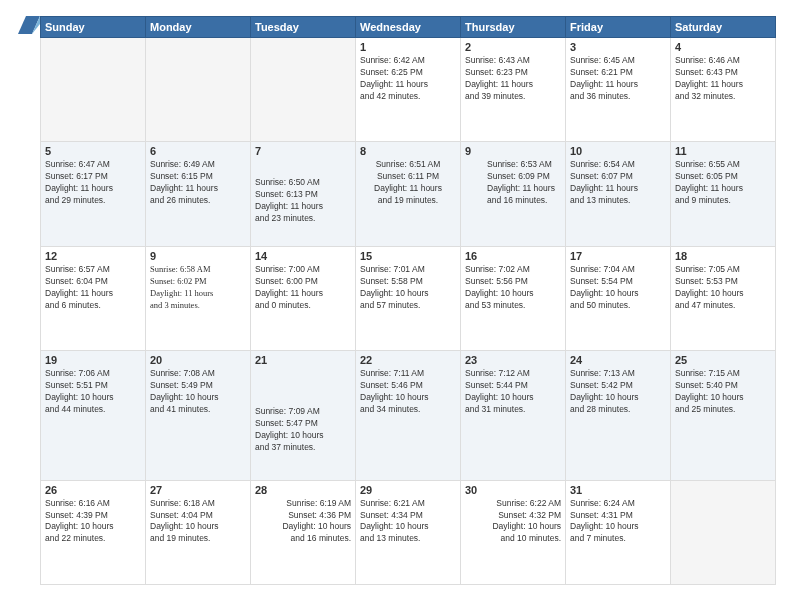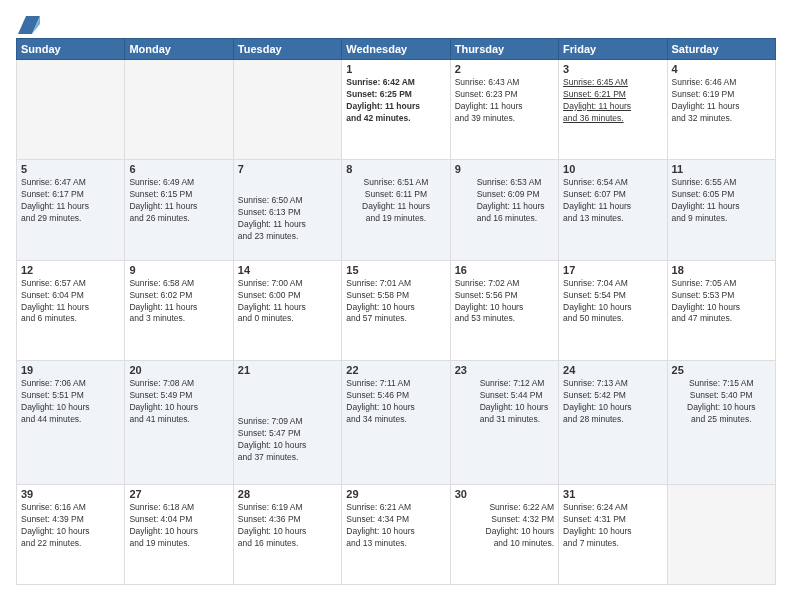--- a/index.html
+++ b/index.html
@@ -8,21 +8,21 @@
       background: #fff;
       width: 792px;
       height: 612px;
       overflow: hidden;
     }
     .page {
       width: 792px;
       height: 612px;
       padding: 16px 16px 27px 16px;
       display: flex;
-      flex-direction: column;
+      flex-direction: row;
     }
     .header {
       display: flex;
       justify-content: space-between;
       align-items: flex-start;
       margin-bottom: 8px;
     }
     .logo {
       display: flex;
       flex-direction: column;
@@ -133,43 +133,43 @@
           <th>Saturday</th>
         </tr>
     </thead>
     <tbody id="calendar-body">
     <tr class="week-row">
           <td class="empty"></td>
           <td class="empty"></td>
           <td class="empty"></td>
           <td>
             <span class="day-num">1</span>
-            <div class="day-info" style="white-space: pre-line; font-weight: bold;">Sunrise: 6:42 AM
+            <div class="day-info" style="white-space: pre-line;">Sunrise: 6:42 AM
 Sunset: 6:25 PM
 Daylight: 11 hours
 and 42 minutes.</div>
           </td>
           <td>
             <span class="day-num">2</span>
             <div class="day-info" style="white-space: pre-line;">Sunrise: 6:43 AM
 Sunset: 6:23 PM
 Daylight: 11 hours
 and 39 minutes.</div>
           </td>
           <td>
             <span class="day-num">3</span>
-            <div class="day-info" style="white-space: pre-line; text-decoration: underline;">Sunrise: 6:45 AM
+            <div class="day-info" style="white-space: pre-line;">Sunrise: 6:45 AM
 Sunset: 6:21 PM
 Daylight: 11 hours
 and 36 minutes.</div>
           </td>
           <td>
             <span class="day-num">4</span>
             <div class="day-info" style="white-space: pre-line;">Sunrise: 6:46 AM
-Sunset: 6:19 PM
+Sunset: 6:43 PM
 Daylight: 11 hours
 and 32 minutes.</div>
           </td>
         </tr>
         <tr class="week-row">
           <td>
             <span class="day-num">5</span>
             <div class="day-info" style="white-space: pre-line;">Sunrise: 6:47 AM
 Sunset: 6:17 PM
 Daylight: 11 hours
@@ -221,21 +221,21 @@
         <tr class="week-row">
           <td>
             <span class="day-num">12</span>
             <div class="day-info" style="white-space: pre-line;">Sunrise: 6:57 AM
 Sunset: 6:04 PM
 Daylight: 11 hours
 and 6 minutes.</div>
           </td>
           <td>
             <span class="day-num">9</span>
-            <div class="day-info" style="white-space: pre-line;">Sunrise: 6:58 AM
+            <div class="day-info" style="white-space: pre-line; font-family: Liberation Serif, serif;">Sunrise: 6:58 AM
 Sunset: 6:02 PM
 Daylight: 11 hours
 and 3 minutes.</div>
           </td>
           <td>
             <span class="day-num">14</span>
             <div class="day-info" style="white-space: pre-line;">Sunrise: 7:00 AM
 Sunset: 6:00 PM
 Daylight: 11 hours
 and 0 minutes.</div>
@@ -293,58 +293,58 @@
           </td>
           <td>
             <span class="day-num">22</span>
             <div class="day-info" style="white-space: pre-line;">Sunrise: 7:11 AM
 Sunset: 5:46 PM
 Daylight: 10 hours
 and 34 minutes.</div>
           </td>
           <td>
             <span class="day-num">23</span>
-            <div class="day-info" style="white-space: pre-line; margin-left: 25px;">Sunrise: 7:12 AM
+            <div class="day-info" style="white-space: pre-line;">Sunrise: 7:12 AM
 Sunset: 5:44 PM
 Daylight: 10 hours
 and 31 minutes.</div>
           </td>
           <td>
             <span class="day-num">24</span>
             <div class="day-info" style="white-space: pre-line;">Sunrise: 7:13 AM
 Sunset: 5:42 PM
 Daylight: 10 hours
 and 28 minutes.</div>
           </td>
           <td>
             <span class="day-num">25</span>
-            <div class="day-info" style="white-space: pre-line; text-align: center;">Sunrise: 7:15 AM
+            <div class="day-info" style="white-space: pre-line;">Sunrise: 7:15 AM
 Sunset: 5:40 PM
 Daylight: 10 hours
 and 25 minutes.</div>
           </td>
         </tr>
         <tr class="week-row">
           <td>
-            <span class="day-num">39</span>
+            <span class="day-num">26</span>
             <div class="day-info" style="white-space: pre-line;">Sunrise: 6:16 AM
 Sunset: 4:39 PM
 Daylight: 10 hours
 and 22 minutes.</div>
           </td>
           <td>
             <span class="day-num">27</span>
             <div class="day-info" style="white-space: pre-line;">Sunrise: 6:18 AM
 Sunset: 4:04 PM
 Daylight: 10 hours
 and 19 minutes.</div>
           </td>
           <td>
             <span class="day-num">28</span>
-            <div class="day-info" style="white-space: pre-line;">Sunrise: 6:19 AM
+            <div class="day-info" style="white-space: pre-line; text-align: right;">Sunrise: 6:19 AM
 Sunset: 4:36 PM
 Daylight: 10 hours
 and 16 minutes.</div>
           </td>
           <td>
             <span class="day-num">29</span>
             <div class="day-info" style="white-space: pre-line;">Sunrise: 6:21 AM
 Sunset: 4:34 PM
 Daylight: 10 hours
 and 13 minutes.</div>

